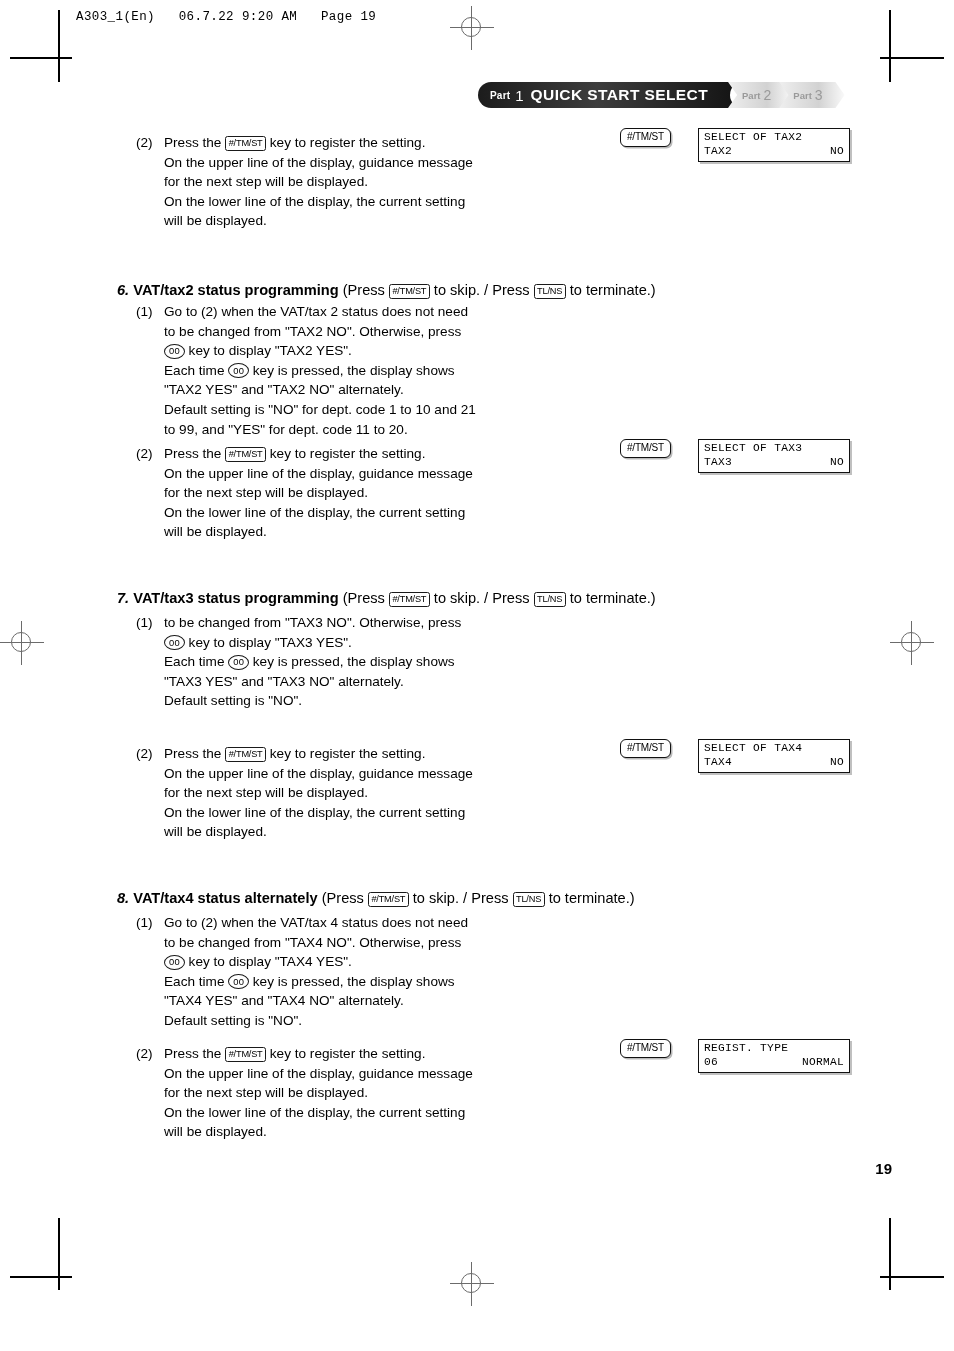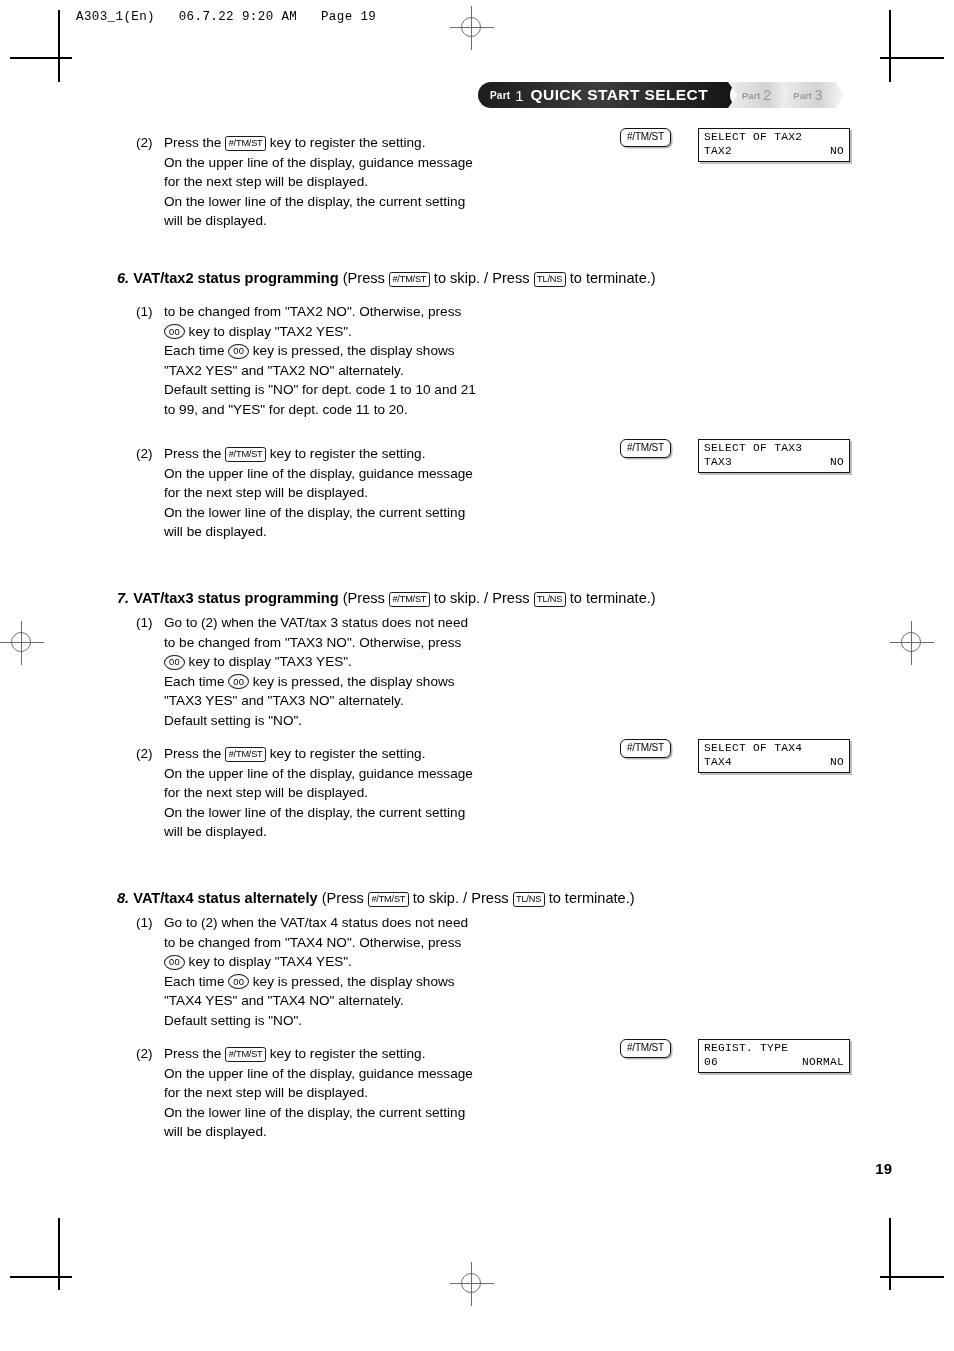--- a/index.html
+++ b/index.html
@@ -305,24 +305,25 @@
     <div class="para" style="left: 136px; top: 133px;">
       <span class="marker">(2)</span>
       <div class="lines">
         <div class="pline">Press the <span class="key">#/TM/ST</span> key to register the setting.</div>
         <div class="pline">On the upper line of the display, guidance message</div>
         <div class="pline">for the next step will be displayed.</div>
         <div class="pline">On the lower line of the display, the current setting</div>
         <div class="pline">will be displayed.</div>
       </div>
     </div>
-    <div class="heading" style="top: 268px;"><span class="num">6. </span><span class="h-title">VAT/tax2 status programming</span><span class="h-rest"> (Press <span class="key">#/TM/ST</span> to skip. / Press <span class="key">TL/NS</span> to terminate.)</span></div>
+    <div class="heading" style="top: 280px;"><span class="num">6. </span><span class="h-title">VAT/tax2 status programming</span><span class="h-rest"> (Press <span class="key">#/TM/ST</span> to skip. / Press <span class="key">TL/NS</span> to terminate.)</span></div>
     <div class="para" style="left: 136px; top: 302px;">
       <span class="marker">(1)</span>
       <div class="lines">
+        <div class="pline">Go to (2) when the VAT/tax 2 status does not need</div>
         <div class="pline">to be changed from "TAX2 NO".  Otherwise, press</div>
         <div class="pline"><span class="key-oval">00</span> key to display "TAX2 YES".</div>
         <div class="pline">Each time <span class="key-oval">00</span> key is pressed, the display shows</div>
         <div class="pline">"TAX2 YES" and "TAX2 NO" alternately.</div>
         <div class="pline">Default setting is "NO" for dept. code 1 to 10 and 21</div>
         <div class="pline">to 99, and "YES" for dept. code 11 to 20.</div>
       </div>
     </div>
     <div class="para" style="left: 136px; top: 444px;">
       <span class="marker">(2)</span>
@@ -331,21 +332,20 @@
         <div class="pline">On the upper line of the display, guidance message</div>
         <div class="pline">for the next step will be displayed.</div>
         <div class="pline">On the lower line of the display, the current setting</div>
         <div class="pline">will be displayed.</div>
       </div>
     </div>
     <div class="heading" style="top: 588px;"><span class="num">7. </span><span class="h-title">VAT/tax3 status programming</span><span class="h-rest"> (Press <span class="key">#/TM/ST</span> to skip. / Press <span class="key">TL/NS</span> to terminate.)</span></div>
     <div class="para" style="left: 136px; top: 613px;">
       <span class="marker">(1)</span>
       <div class="lines">
-        <div class="pline">Go to (2) when the VAT/tax 3 status does not need</div>
         <div class="pline">to be changed from "TAX3 NO".  Otherwise, press</div>
         <div class="pline"><span class="key-oval">00</span> key to display "TAX3 YES".</div>
         <div class="pline">Each time <span class="key-oval">00</span> key is pressed, the display shows</div>
         <div class="pline">"TAX3 YES" and "TAX3 NO" alternately.</div>
         <div class="pline">Default setting is "NO".</div>
       </div>
     </div>
     <div class="para" style="left: 136px; top: 744px;">
       <span class="marker">(2)</span>
       <div class="lines">

